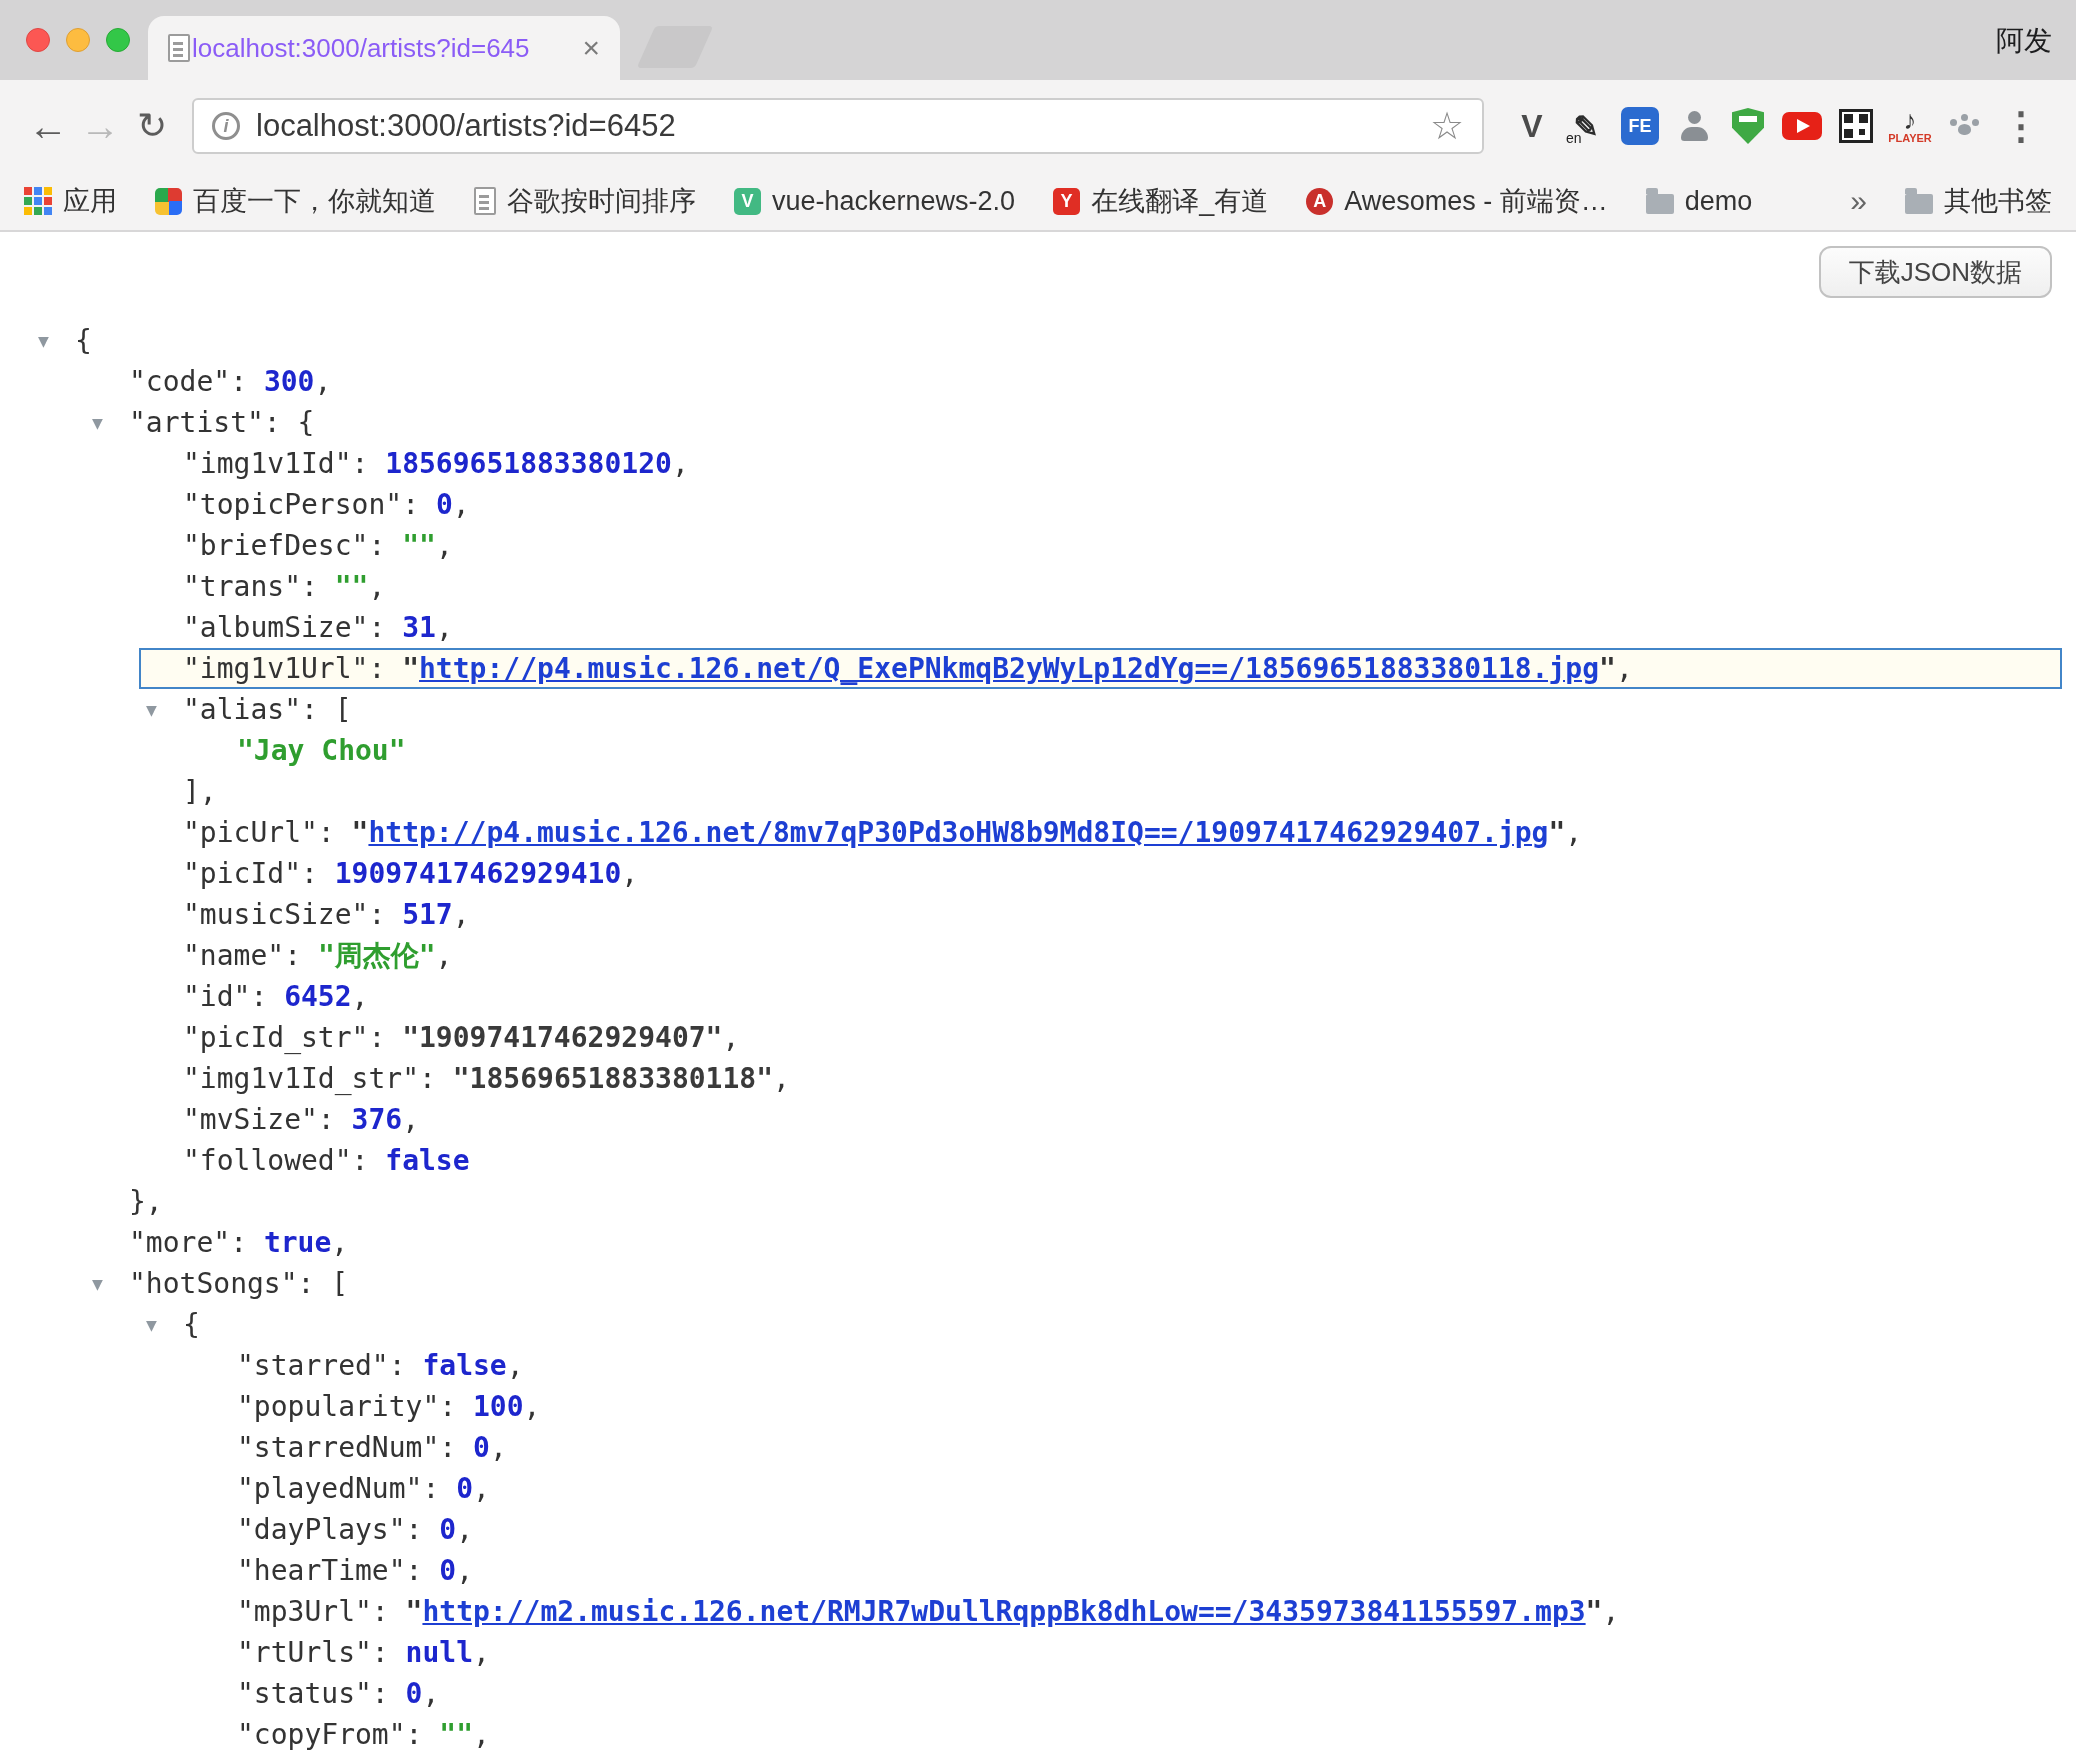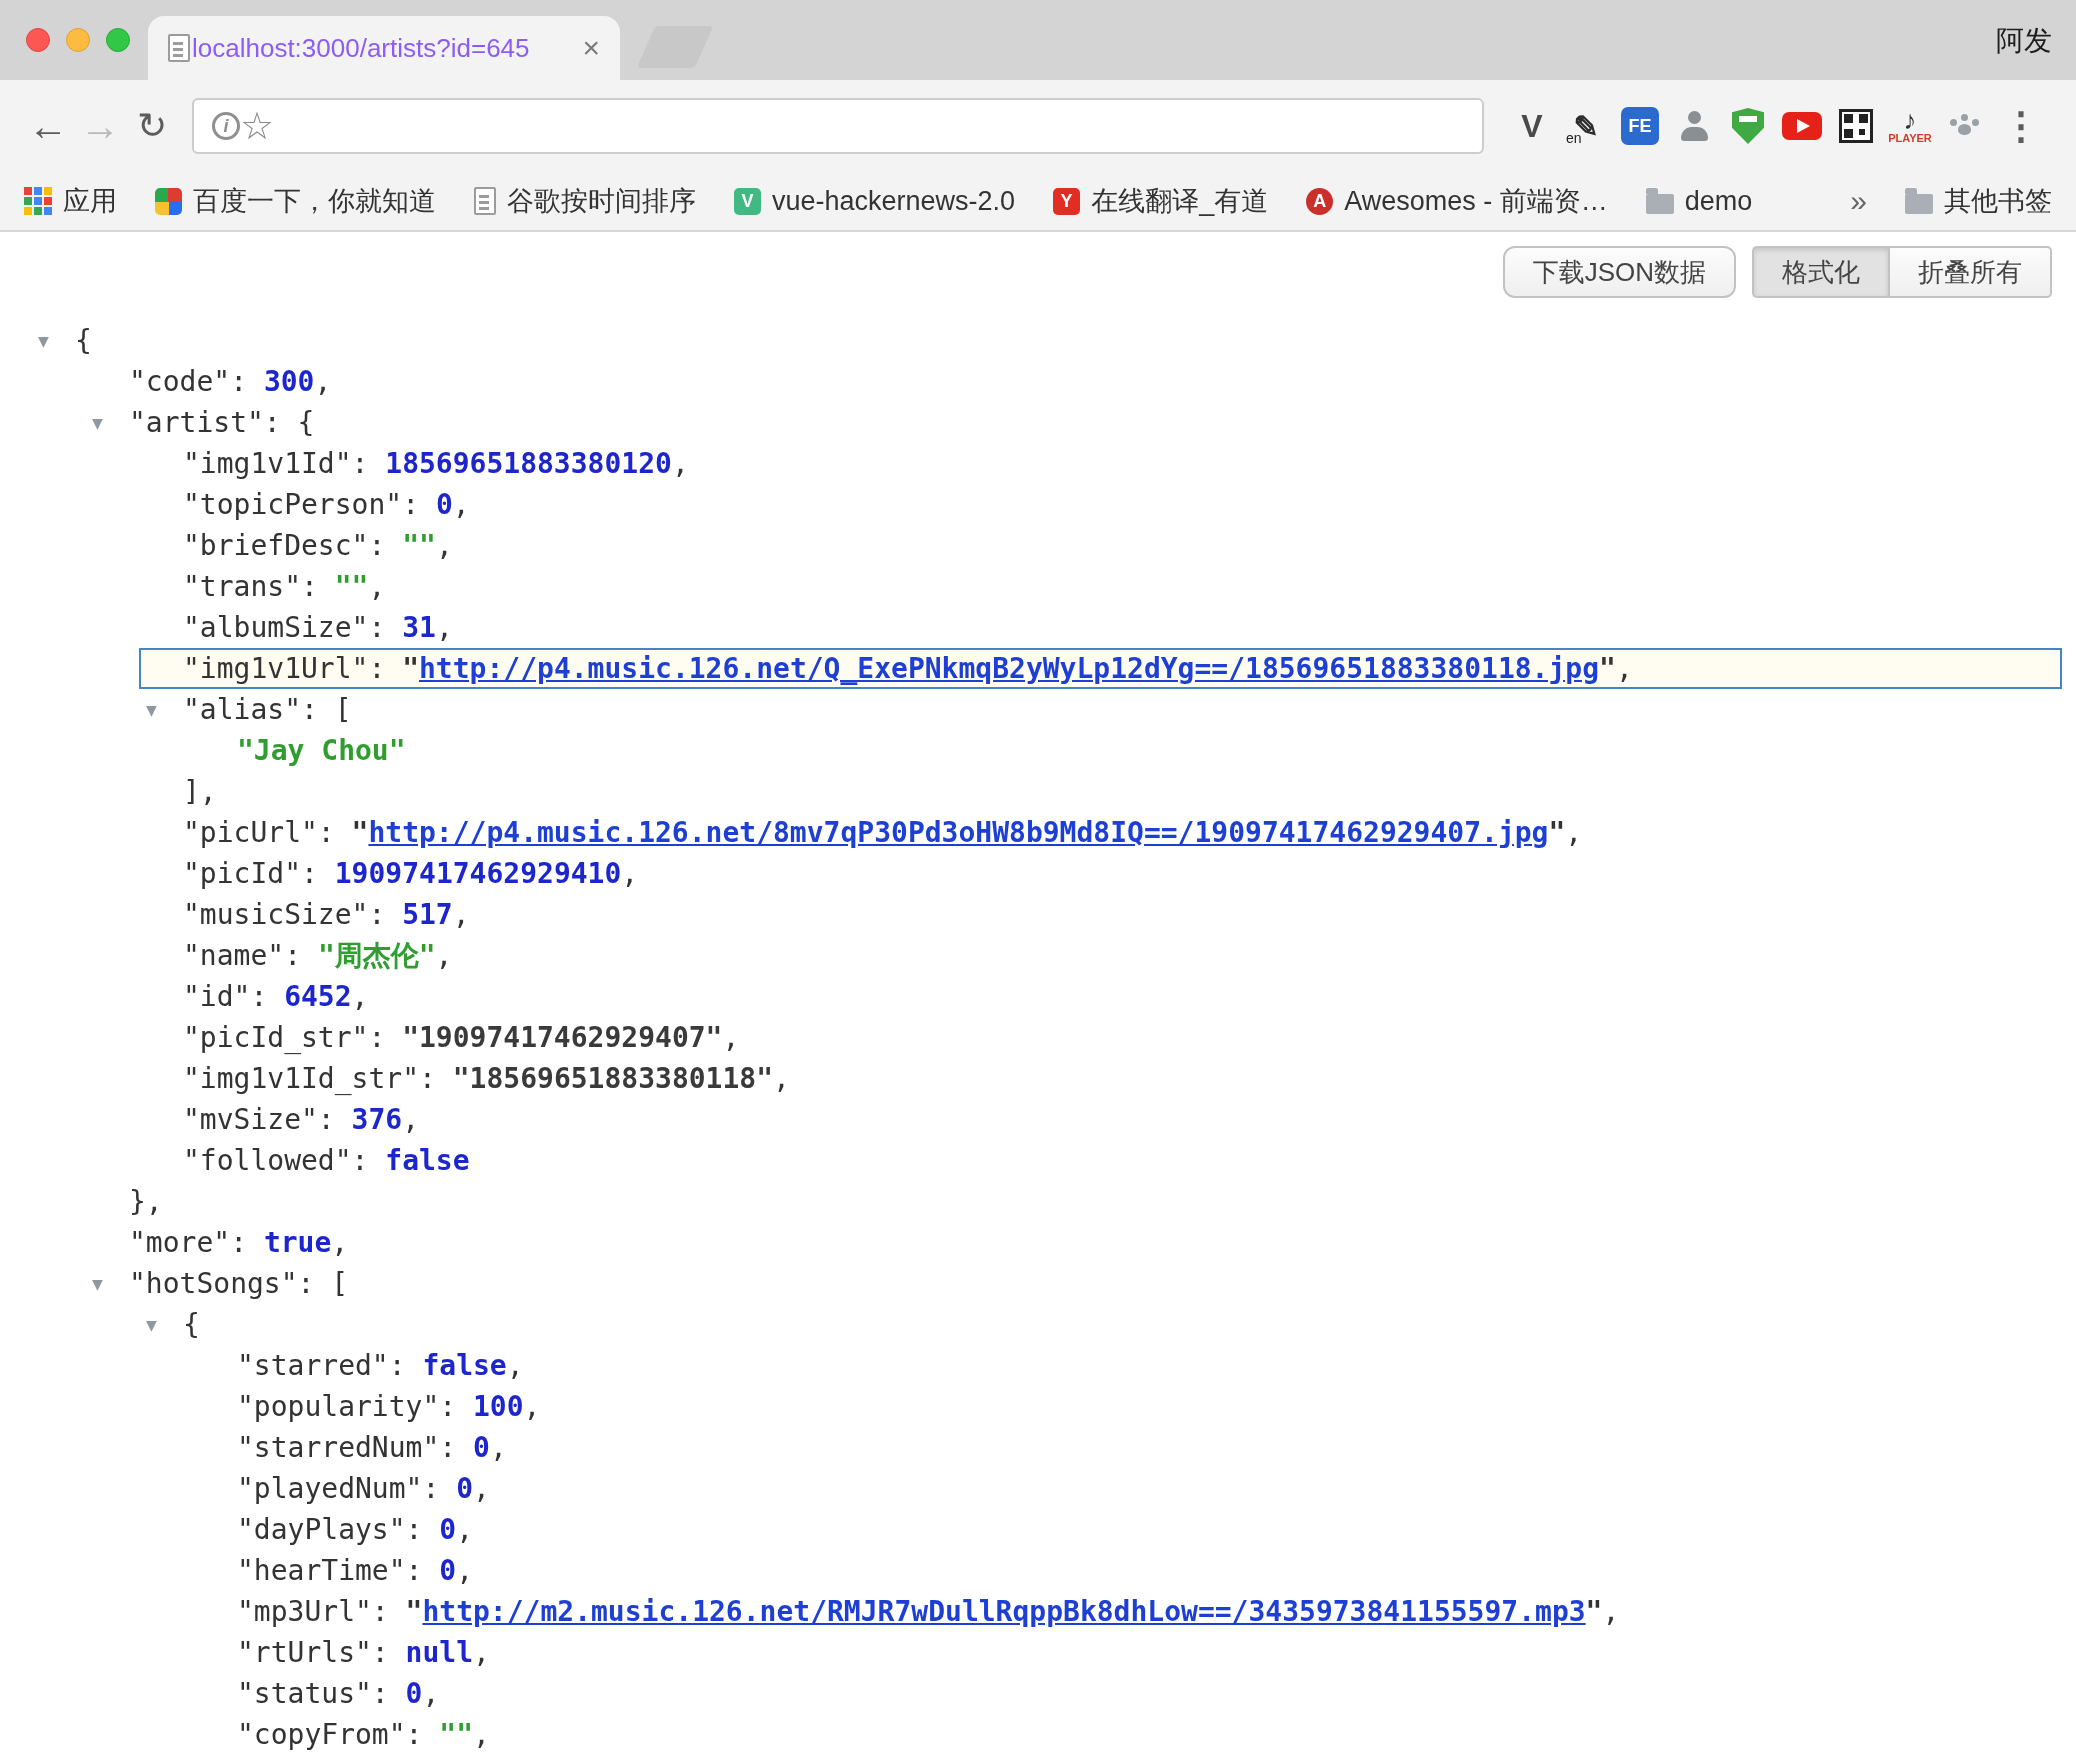--- a/index.html
+++ b/index.html
@@ -141,20 +141,21 @@
   <div class="newtab"></div>
   <div class="profile">阿发</div>
 </div>
 
 <div class="toolbar">
   <span class="nav-ic">←</span>
   <span class="nav-ic disabled">→</span>
   <span class="nav-ic reload">↻</span>
   <div class="urlbar">
     <span class="info-ic">i</span>
+    <span class="url-text">localhost:3000/artists?id=6452</span>
     <span class="star-ic">☆</span>
   </div>
   <div class="extensions">
     <span class="ext">
       <b class="vim">V</b>
     </span>
     <span class="ext">
       <b class="pen">✎</b>
       <i class="pen-sub">en</i>
     </span>
@@ -226,24 +227,20 @@
   <span class="bm-chevrons">»</span>
   <div class="bm-right">
     <span class="ic-folder"></span>
     <span>其他书签</span>
   </div>
 </div>
 
 <div class="content">
   <div class="actions">
     <button class="btn">下载JSON数据</button>
-    <div class="btn-group">
-      <button class="btn active">格式化</button>
-      <button class="btn">折叠所有</button>
-    </div>
   </div>
   <div class="json-tree">
       <div class="jl" style="padding-left: 75px;"><span class="tri" style="left: 38px;">▼</span><span class="jp">{</span></div>
       <div class="jl" style="padding-left: 129px;"><span class="jk">"code"</span><span class="jp">: </span><span class="jv-num">300</span><span class="jp">,</span></div>
       <div class="jl" style="padding-left: 129px;"><span class="tri" style="left: 92px;">▼</span><span class="jk">"artist"</span><span class="jp">: </span><span class="jp">{</span></div>
       <div class="jl" style="padding-left: 183px;"><span class="jk">"img1v1Id"</span><span class="jp">: </span><span class="jv-num">18569651883380120</span><span class="jp">,</span></div>
       <div class="jl" style="padding-left: 183px;"><span class="jk">"topicPerson"</span><span class="jp">: </span><span class="jv-num">0</span><span class="jp">,</span></div>
       <div class="jl" style="padding-left: 183px;"><span class="jk">"briefDesc"</span><span class="jp">: </span><span class="jv-str">""</span><span class="jp">,</span></div>
       <div class="jl" style="padding-left: 183px;"><span class="jk">"trans"</span><span class="jp">: </span><span class="jv-str">""</span><span class="jp">,</span></div>
       <div class="jl" style="padding-left: 183px;"><span class="jk">"albumSize"</span><span class="jp">: </span><span class="jv-num">31</span><span class="jp">,</span></div>

